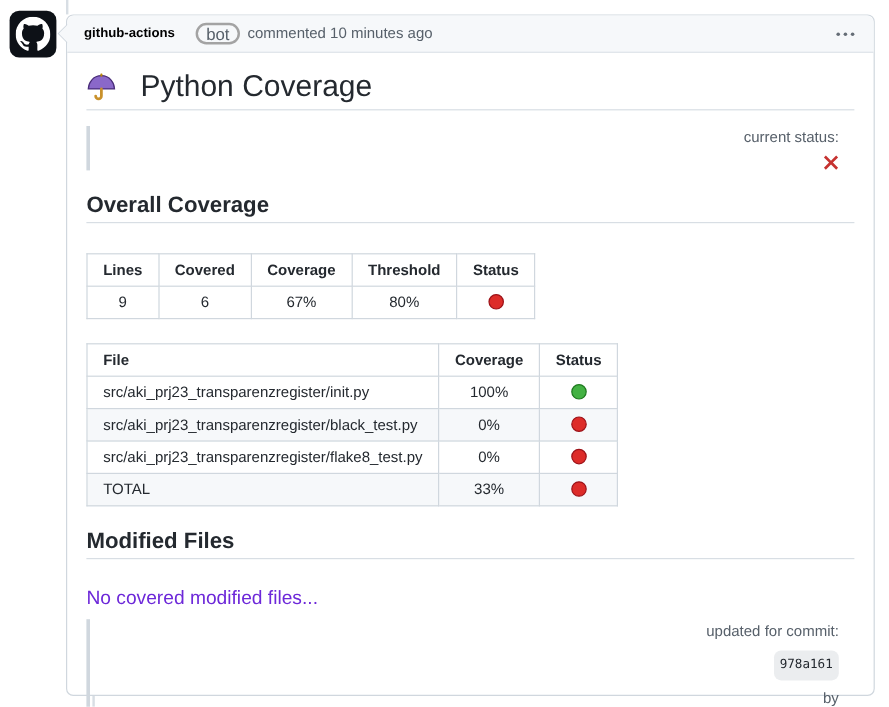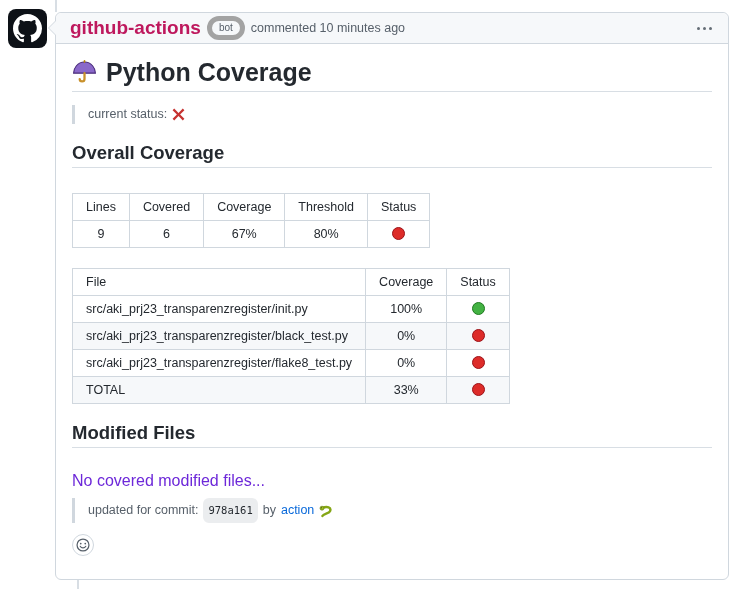--- a/index.html
+++ b/index.html
@@ -19,47 +19,47 @@
   .comment { position:absolute; left:55px; top:12px; width:674px; height:568px;
     border:1px solid #d0d7de; border-radius:6px; background:#ffffff; }
 
   .comment-header { position:relative; height:31px; background:#f6f8fa;
     border-bottom:1px solid #d0d7de; border-radius:6px 6px 0 0;
     display:flex; align-items:center; padding:0 14px; gap:6px; }
   .caret-outer, .caret-inner { position:absolute; width:0; height:0;
     border:8px solid transparent; border-left:none; top:7px; }
   .caret-outer { left:-8px; border-right-color:#d0d7de; }
   .caret-inner { left:-7px; border-right-color:#f6f8fa; }
-  .author { font-weight:bold; font-size:19px; color:#be185d; }
-  .bot-badge { font-size:10px; color:#57606a; border:5px solid #a3a3a3;
-    border-radius:2em; padding:1px 7px; line-height:12px; }
+  .author { font-weight:bold; font-size:11px; color:#000000; }
+  .bot-badge { font-size:14px; color:#57606a; border:2px solid #a3a3a3;
+    border-radius:2em; padding:1px 7px; line-height:12px;margin-left:11px; }
   .timestamp { color:#57606a; font-size:12.5px;text-align:right; }
   .header-spacer { flex:1; }
   .kebab { display:flex; gap:3px; align-items:center; cursor:pointer; padding:2px; }
   .kebab i { width:3px; height:3px; border-radius:50%; background:#656d76; display:block; }
 
   .comment-body { padding:15px 16px 0 16px; }
 
-  h1.title { font-size:25px; font-weight:700; line-height:27px;
+  h1.title { font-size:25px; font-weight:400; line-height:27px;
     padding-bottom:5px; border-bottom:1px solid #d8dee4; margin-bottom:13px;
-    display:flex; align-items:center; gap:9px; }
+    display:flex; align-items:flex-end; gap:20px; }
   h1.title svg { width:25px; height:25px; }
 
   blockquote { border-left:3px solid #d0d7de; padding:0 13px; color:#57606a;
-    display:flex; align-items:center; gap:5px; }
+    display:flex; align-items:flex-end; gap:5px;flex-direction:column; }
   .quote-status { line-height:19px; margin-bottom:20px; }
   .quote-commit { line-height:21px; margin-bottom:11px; font-size:12.5px; }
 
   h2.section { font-size:18.5px; font-weight:600; line-height:18px;
     padding-bottom:5px; border-bottom:1px solid #d8dee4; margin-bottom:25px; }
 
   table { border-collapse:collapse; margin-bottom:20px; }
   th, td { border:1px solid #d0d7de; padding:5px 13px; font-size:12.5px;
     line-height:16px; text-align:center; }
-  th { font-weight:400; }
+  th { font-weight:700; }
   tbody tr:nth-child(even) td { background:#f6f8fa; }
   .tbl-overall th:nth-child(1){ width:48px; }
   .tbl-overall th:nth-child(2){ width:60px; }
   .tbl-overall th:nth-child(3){ width:66px; }
   .tbl-overall th:nth-child(4){ width:71px;margin-top:38px; }
   .tbl-overall th:nth-child(5){ width:53px; }
   .tbl-newfiles th:nth-child(1){ width:266px; }
   .tbl-newfiles th:nth-child(2){ width:70px; }
   .tbl-newfiles th:nth-child(3){ width:51px; }
   .tbl-newfiles th:first-child, .tbl-newfiles td:first-child { text-align:left; }

